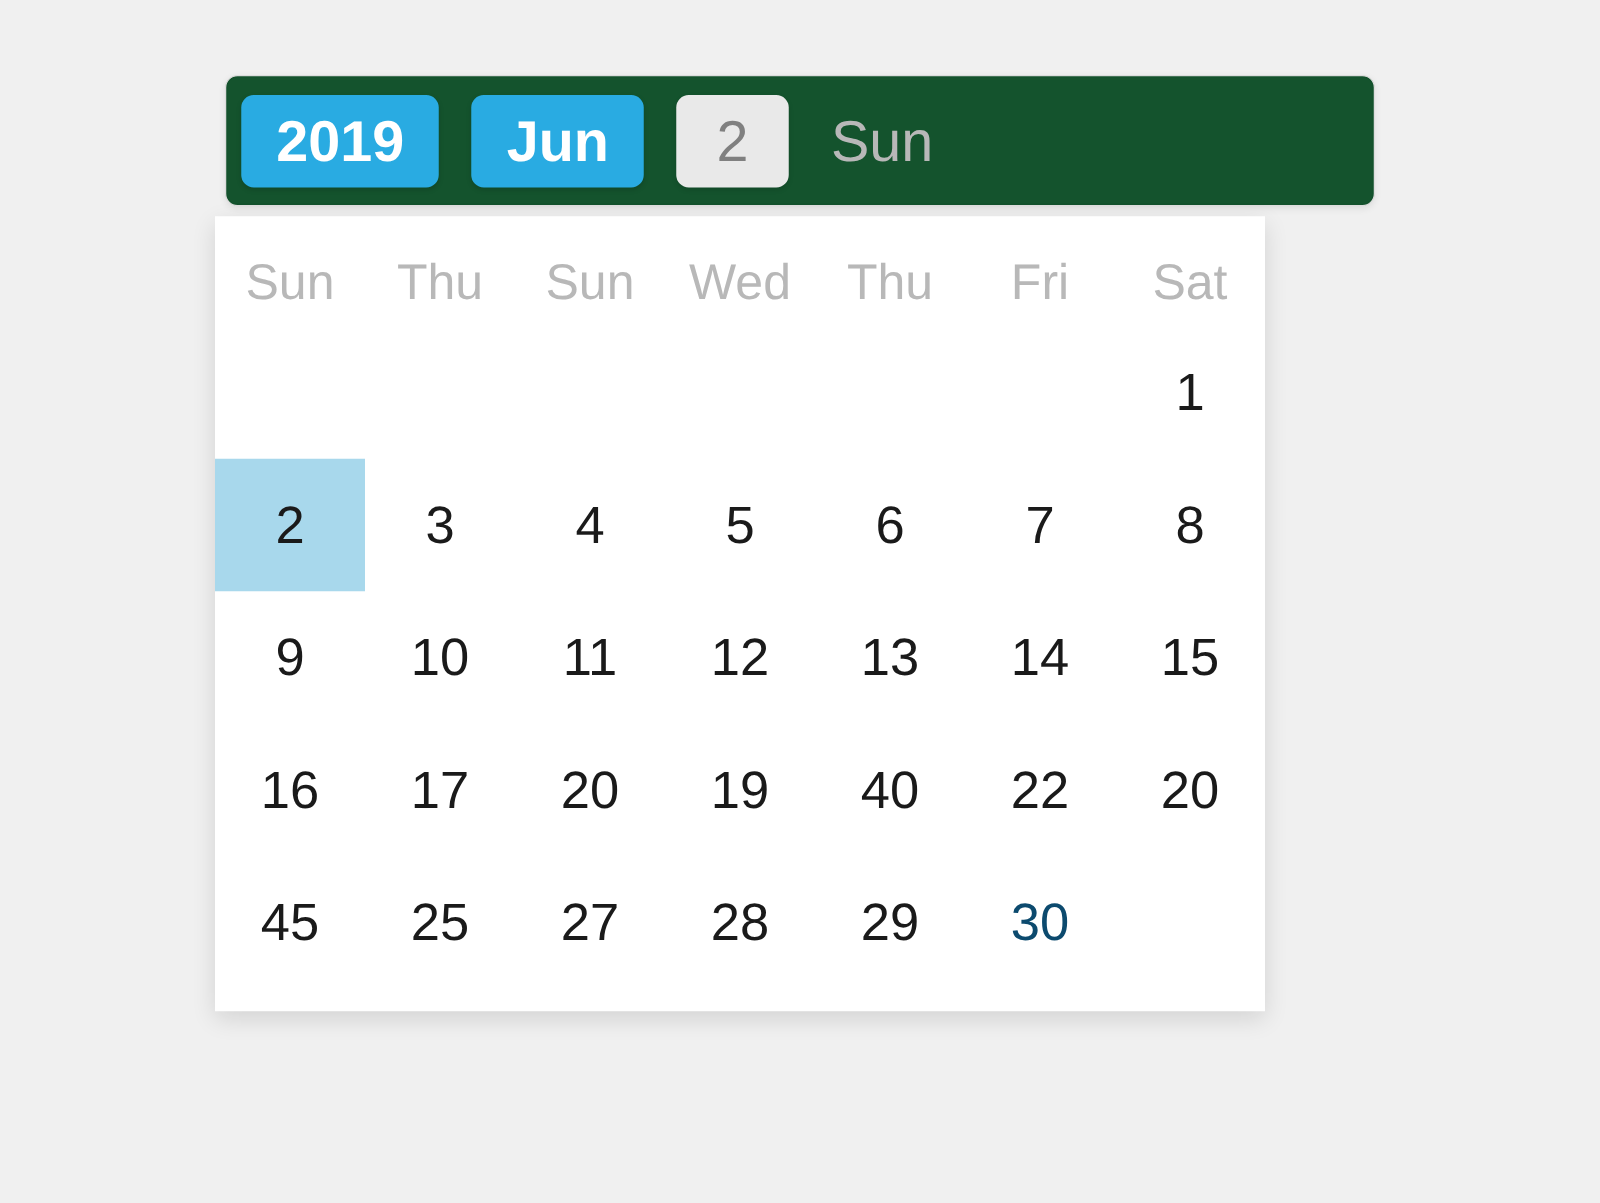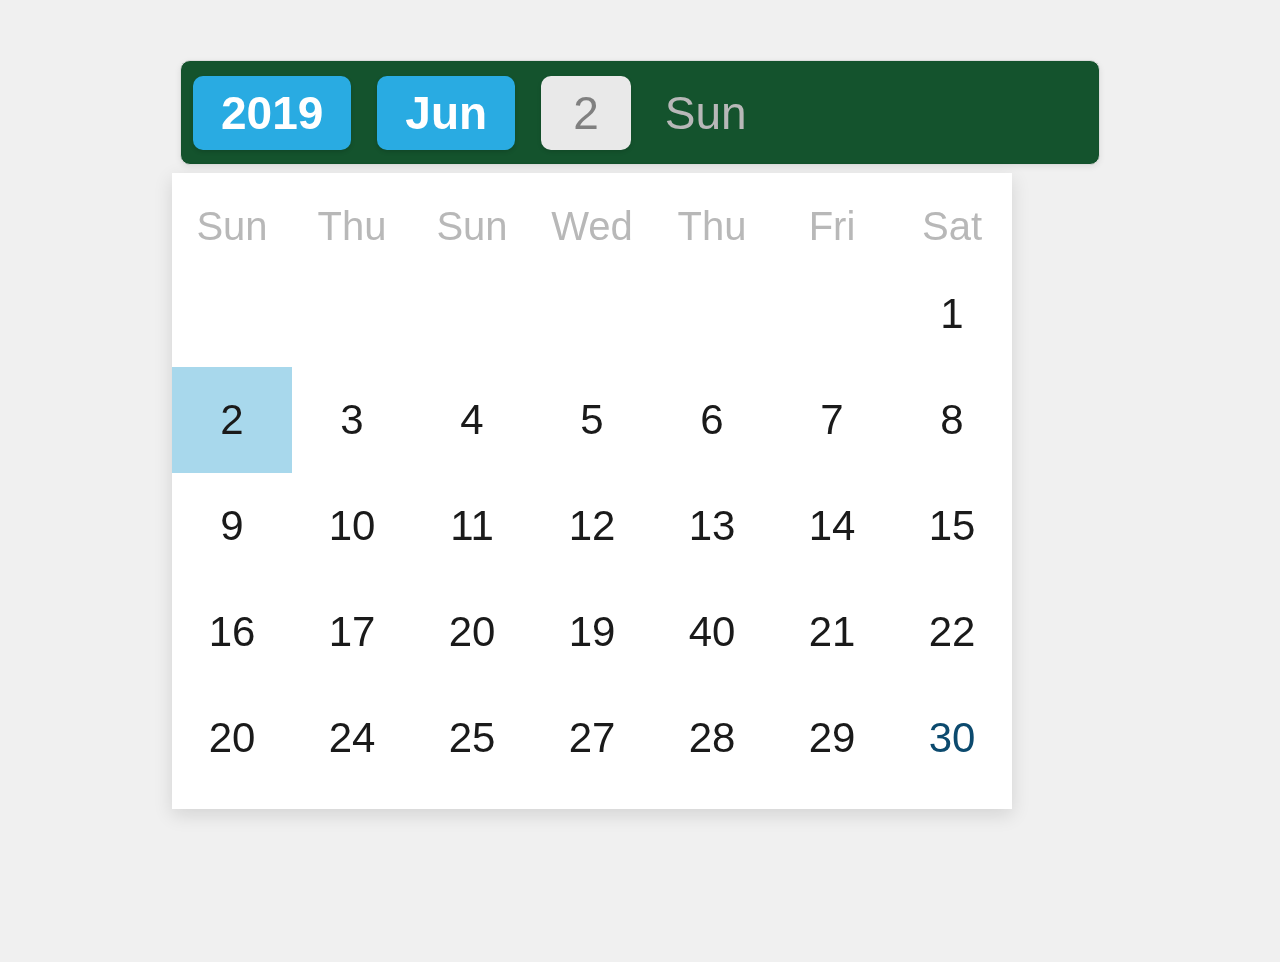--- a/index.html
+++ b/index.html
@@ -148,23 +148,22 @@
       <div class="cal-cell">11</div>
       <div class="cal-cell">12</div>
       <div class="cal-cell">13</div>
       <div class="cal-cell">14</div>
       <div class="cal-cell">15</div>
       <div class="cal-cell">16</div>
       <div class="cal-cell">17</div>
       <div class="cal-cell">20</div>
       <div class="cal-cell">19</div>
       <div class="cal-cell">40</div>
-      <div class="cal-cell">21</div>
       <div class="cal-cell">22</div>
       <div class="cal-cell">20</div>
-      <div class="cal-cell">24</div>
+      <div class="cal-cell">45</div>
       <div class="cal-cell">25</div>
       <div class="cal-cell">27</div>
       <div class="cal-cell">28</div>
       <div class="cal-cell">29</div>
       <div class="cal-cell last">30</div>
     </div>
 </div>
 
 </body></html>

